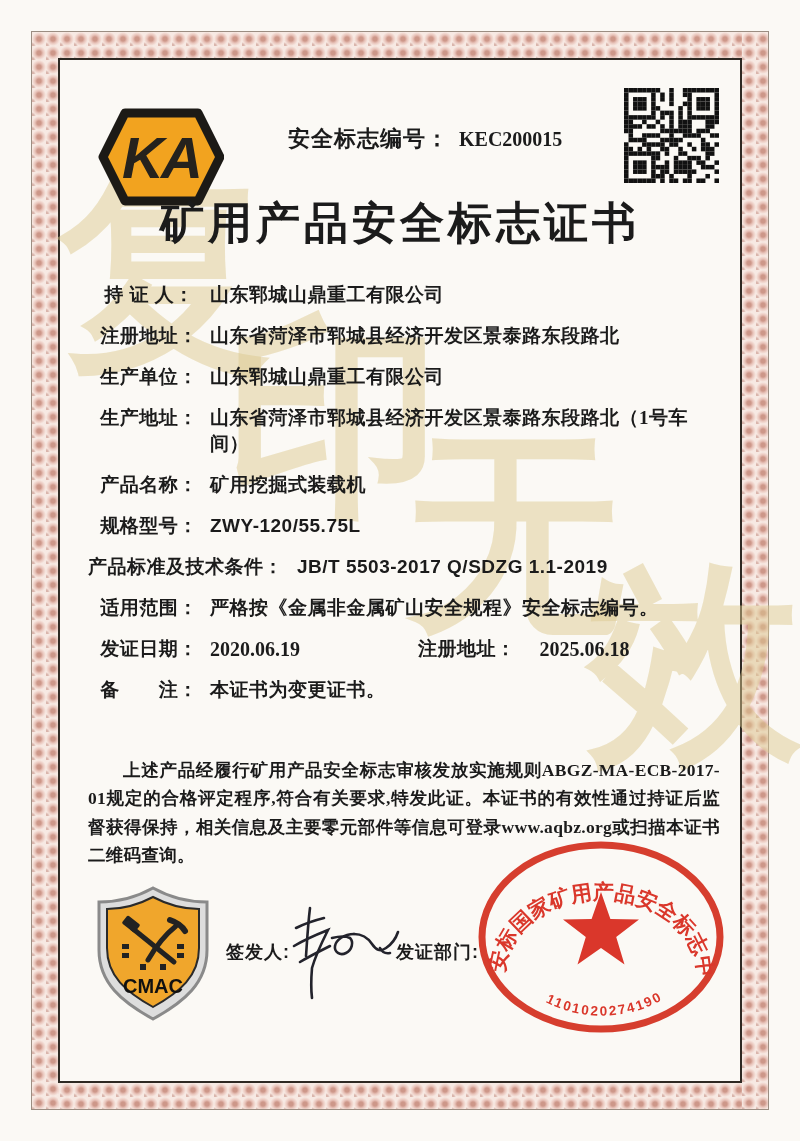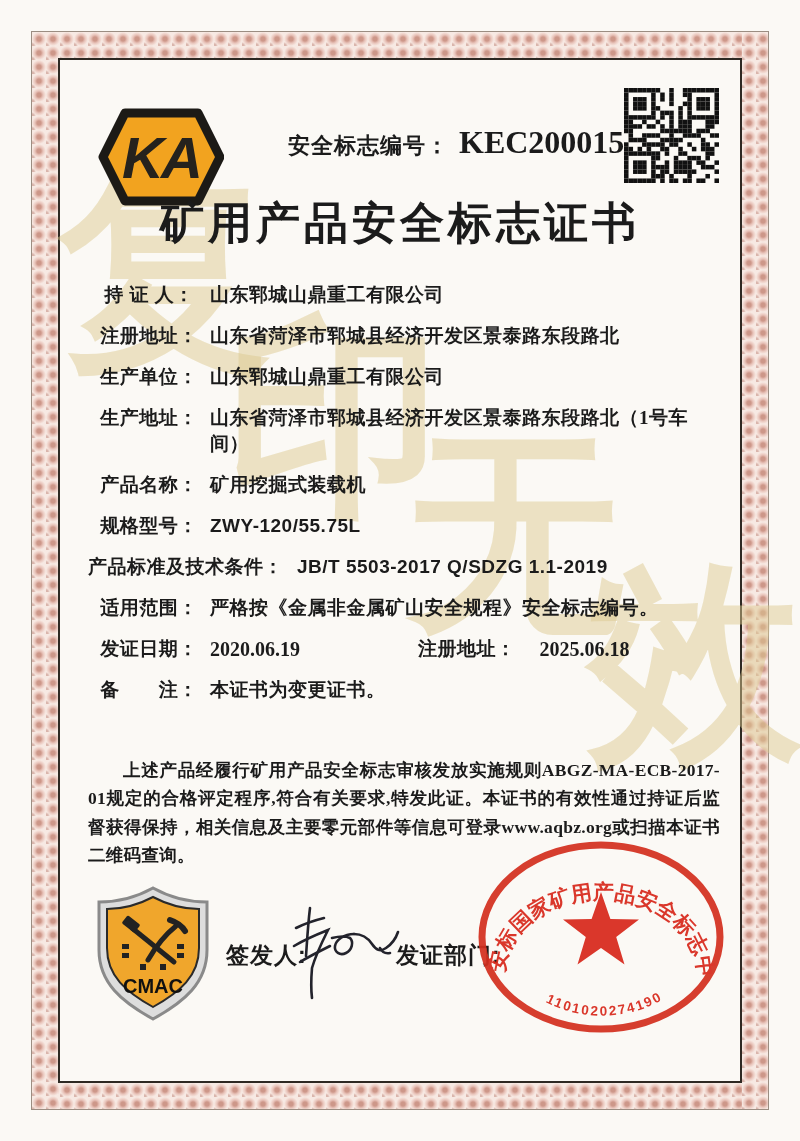--- a/index.html
+++ b/index.html
@@ -19,36 +19,36 @@
   .lace.bottom{left:32px;right:32px;bottom:32px;height:26px;}
   .lace.left  {left:32px;top:32px;bottom:32px;width:26px;}
   .lace.right {right:32px;top:32px;bottom:32px;width:26px;}
   .inner-line{position:absolute;inset:58px;border:2px solid #2e2923;pointer-events:none;}
   
   .wm{position:absolute;font-family:"Liberation Serif","DejaVu Serif",serif;
       font-size:215px;line-height:1;color:#dcc98f;opacity:.48;z-index:1;font-weight:700;}
   
   .z{position:absolute;z-index:2;}
   .cert-no{top:124px;left:288px;font-size:22px;font-weight:700;letter-spacing:1px;}
-  .cert-no .val{font-family:"Liberation Serif","DejaVu Serif",serif;font-size:32px;margin-left:10px;letter-spacing:0;}
+  .cert-no .val{font-family:"Liberation Serif","DejaVu Serif",serif;font-size:20px;margin-left:10px;letter-spacing:0;}
   .title{top:194px;left:0;right:0;text-align:center;
          font-family:"Liberation Serif","DejaVu Serif",serif;
          font-size:44px;font-weight:700;letter-spacing:4px;}
   .fields{top:282px;left:88px;right:70px;font-size:19px;line-height:26px;}
   .frow{display:flex;margin-bottom:15px;align-items:flex-start;}
   .flabel{font-weight:700;flex:0 0 122px;white-space:pre;letter-spacing:.5px;text-align:center;}
   .flabel.wide{flex:0 0 auto;margin-right:14px;}
   .fvalue{font-family:"Liberation Serif","DejaVu Serif",serif;font-weight:600;letter-spacing:.5px;}
   .fvalue.model{font-family:"Liberation Sans","DejaVu Sans",sans-serif;font-weight:700;font-size:19px;letter-spacing:.5px;}
   .dval{font-family:"Liberation Serif","DejaVu Serif",serif;font-weight:700;font-size:20px;flex:0 0 150px;}
   .dlabel2{font-weight:700;white-space:pre;margin-left:58px;margin-right:24px;letter-spacing:.5px;}
   .paragraph{top:756px;left:88px;right:80px;font-size:17.5px;line-height:1.62;
              font-family:"Liberation Serif","DejaVu Serif",serif;font-weight:600;
              text-align:justify;text-indent:2em;letter-spacing:.3px;}
-  .footer-label{font-size:23px;font-weight:700;letter-spacing:1px;}
+  .footer-label{font-size:18px;font-weight:700;letter-spacing:1px;}
   .sig-label{top:940px;left:226px;}
   .dept-label{top:940px;left:396px;}
   .ka{top:108px;left:98px;}
   .qr{top:88px;left:624px;}
   .cmac{top:886px;left:92px;}
   .sig{top:890px;left:288px;}
   .seal{top:840px;left:476px;}
 </style>
 </head>
 <body>

